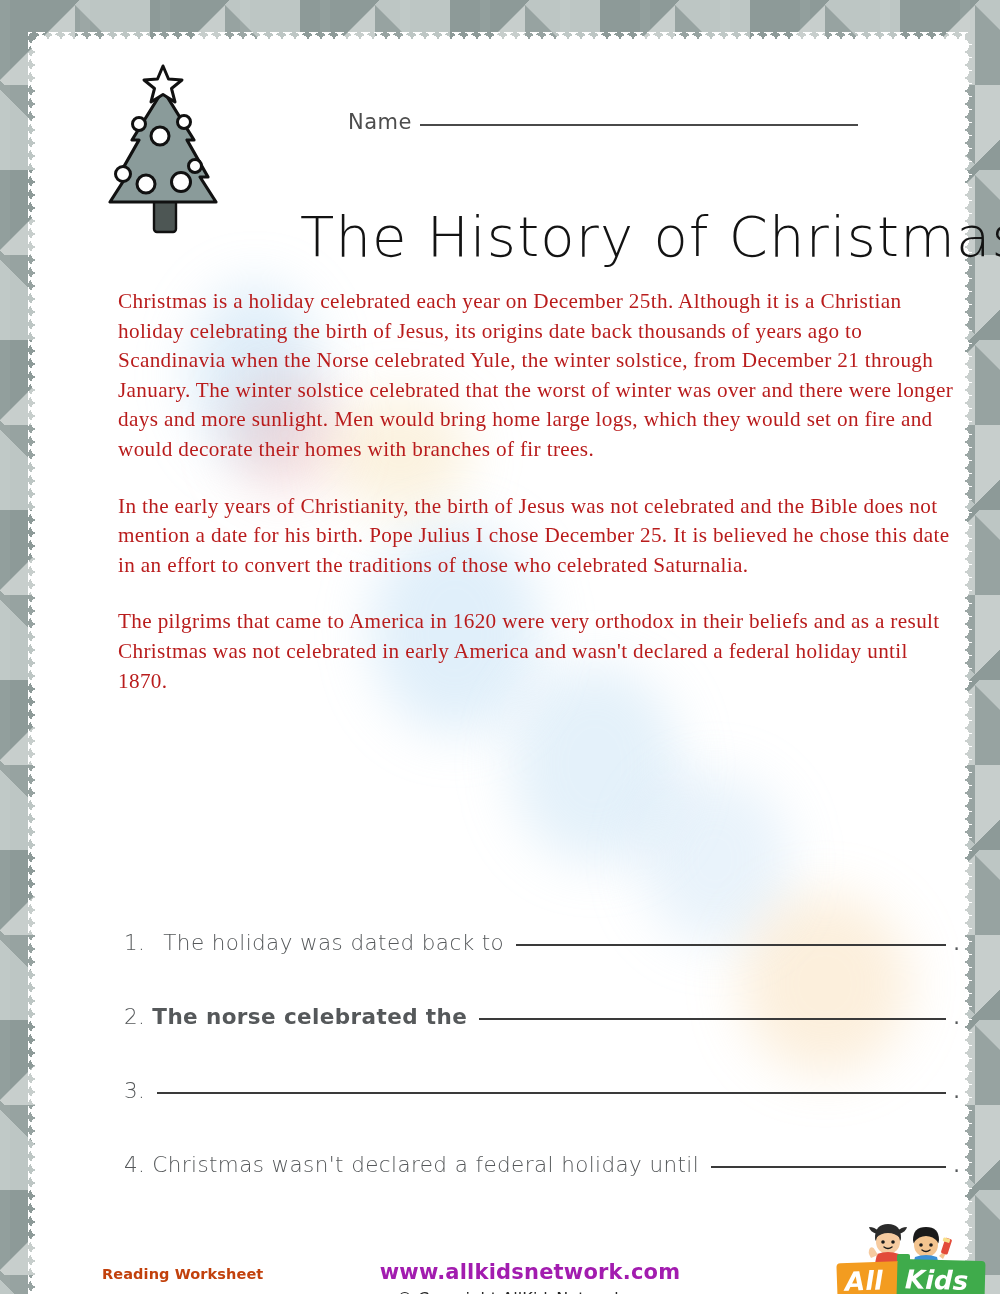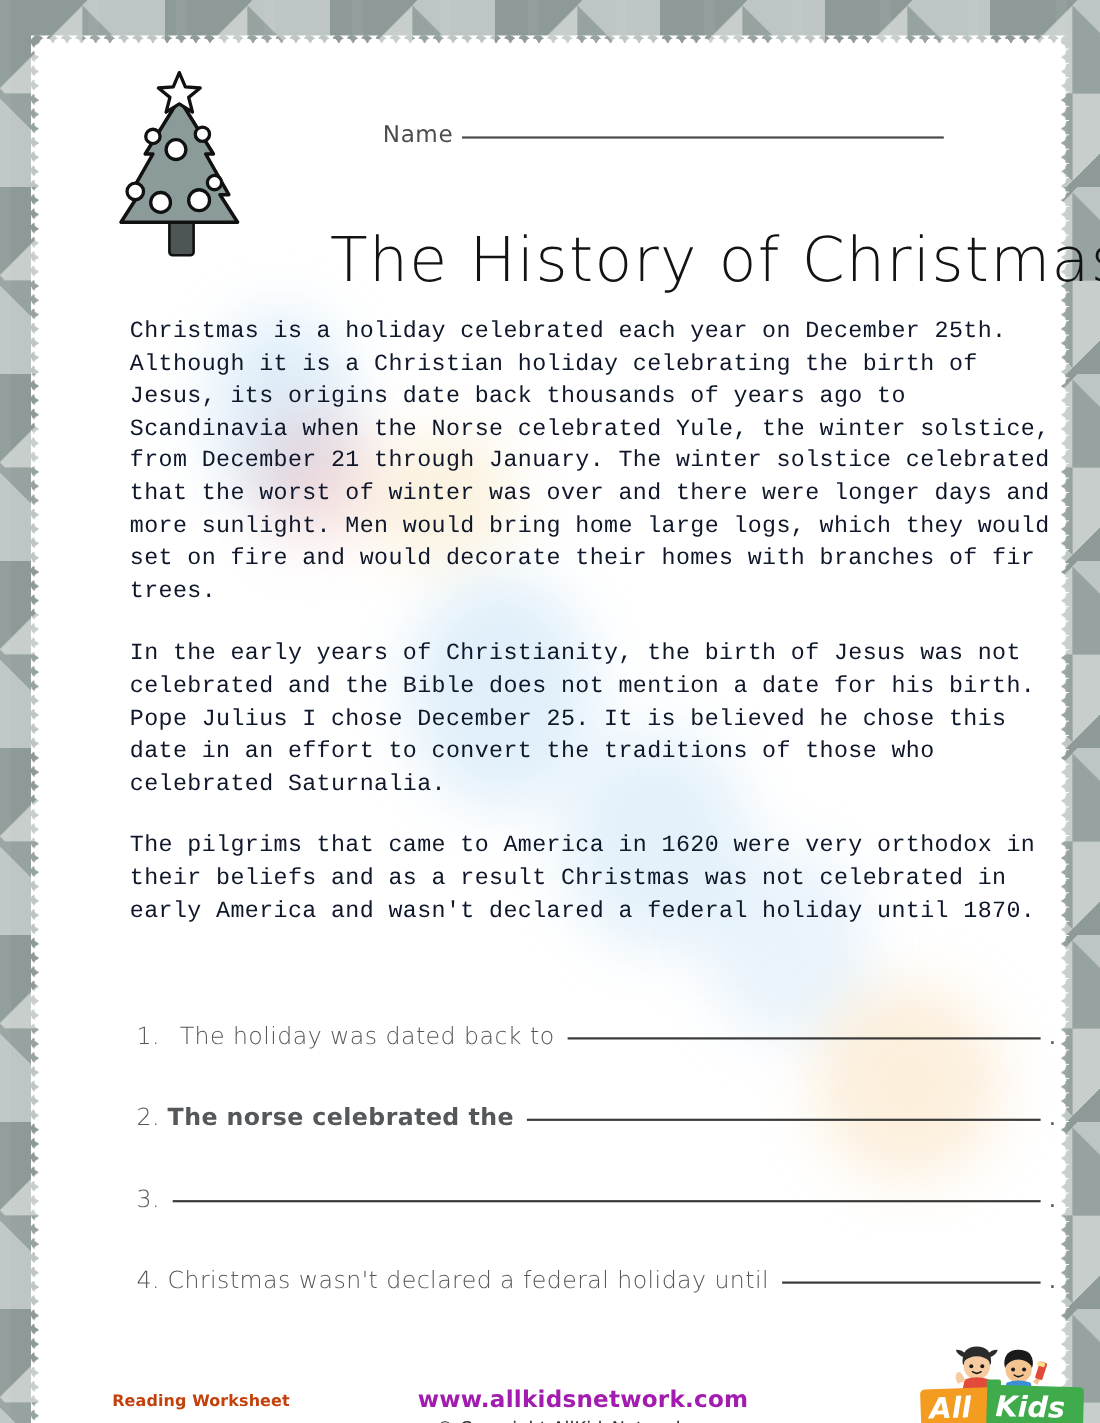--- a/index.html
+++ b/index.html
@@ -148,25 +148,25 @@
   }
 
   
   .article {
     position: absolute;
     left: 78px;
     top: 243px;
     width: 840px;
   }
   .para {
-    font-family: Liberation Mono, monospace;
+    font-family: Liberation Serif, serif;
     font-weight: 300;
     font-size: 21.2px;
     line-height: 29.6px;
-    color: #0f172a;
+    color: #b91c1c;
     letter-spacing: 0.35px;
     margin: 0 0 27px 0;
     text-align: left;
   }
   .para:last-child { margin-bottom: 0; }
 
   
   .questions {
     position: absolute;
     left: 84px;

